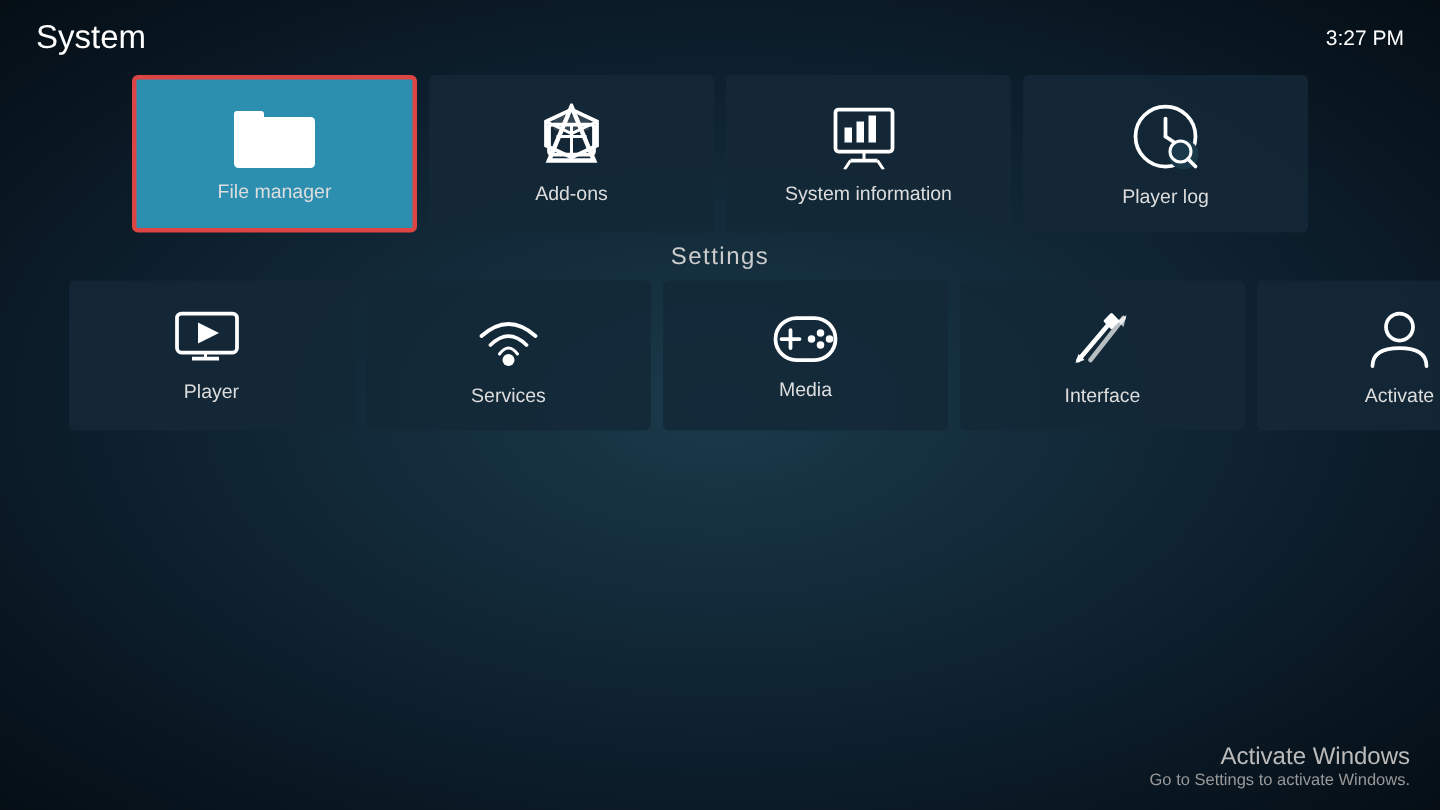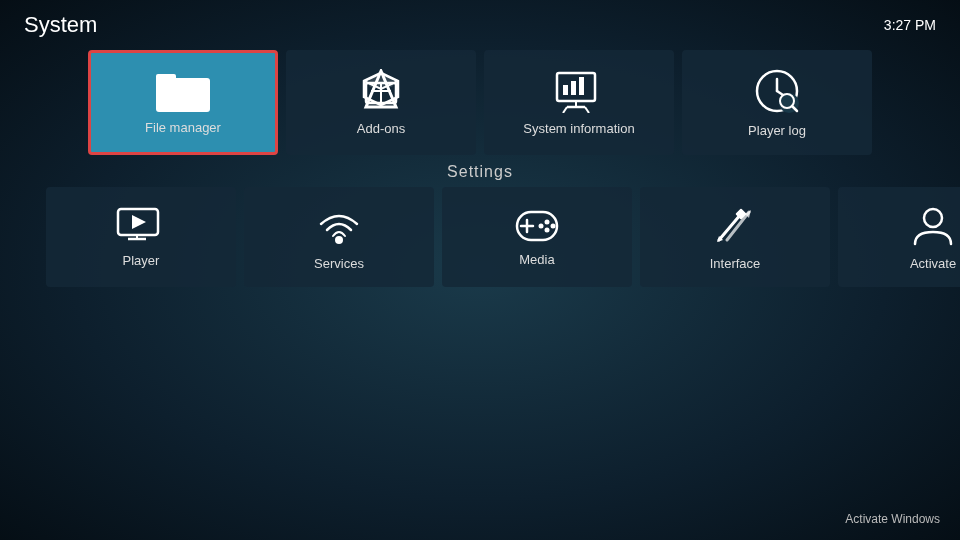--- a/index.html
+++ b/index.html
@@ -102,21 +102,21 @@
       fill: #fff;
     }
 
     .watermark {
       position: absolute;
       bottom: 14px;
       right: 20px;
       text-align: right;
     }
     .watermark-title {
-      font-size: 12px;
+      font-size: 16px;
       color: #bbb;
     }
     .watermark-sub {
       font-size: 11px;
       color: #999;
     }
   </style>
 </head>
 <body>
 
@@ -290,13 +290,14 @@
         </svg>
       </div>
       <span class="tile-label">System</span>
     </div>
 
   </div>
 </div>
 
 <div class="watermark">
   <div class="watermark-title">Activate Windows</div>
+  <div class="watermark-sub">Go to Settings to activate Windows.</div>
 </div>
 
 </body></html>

